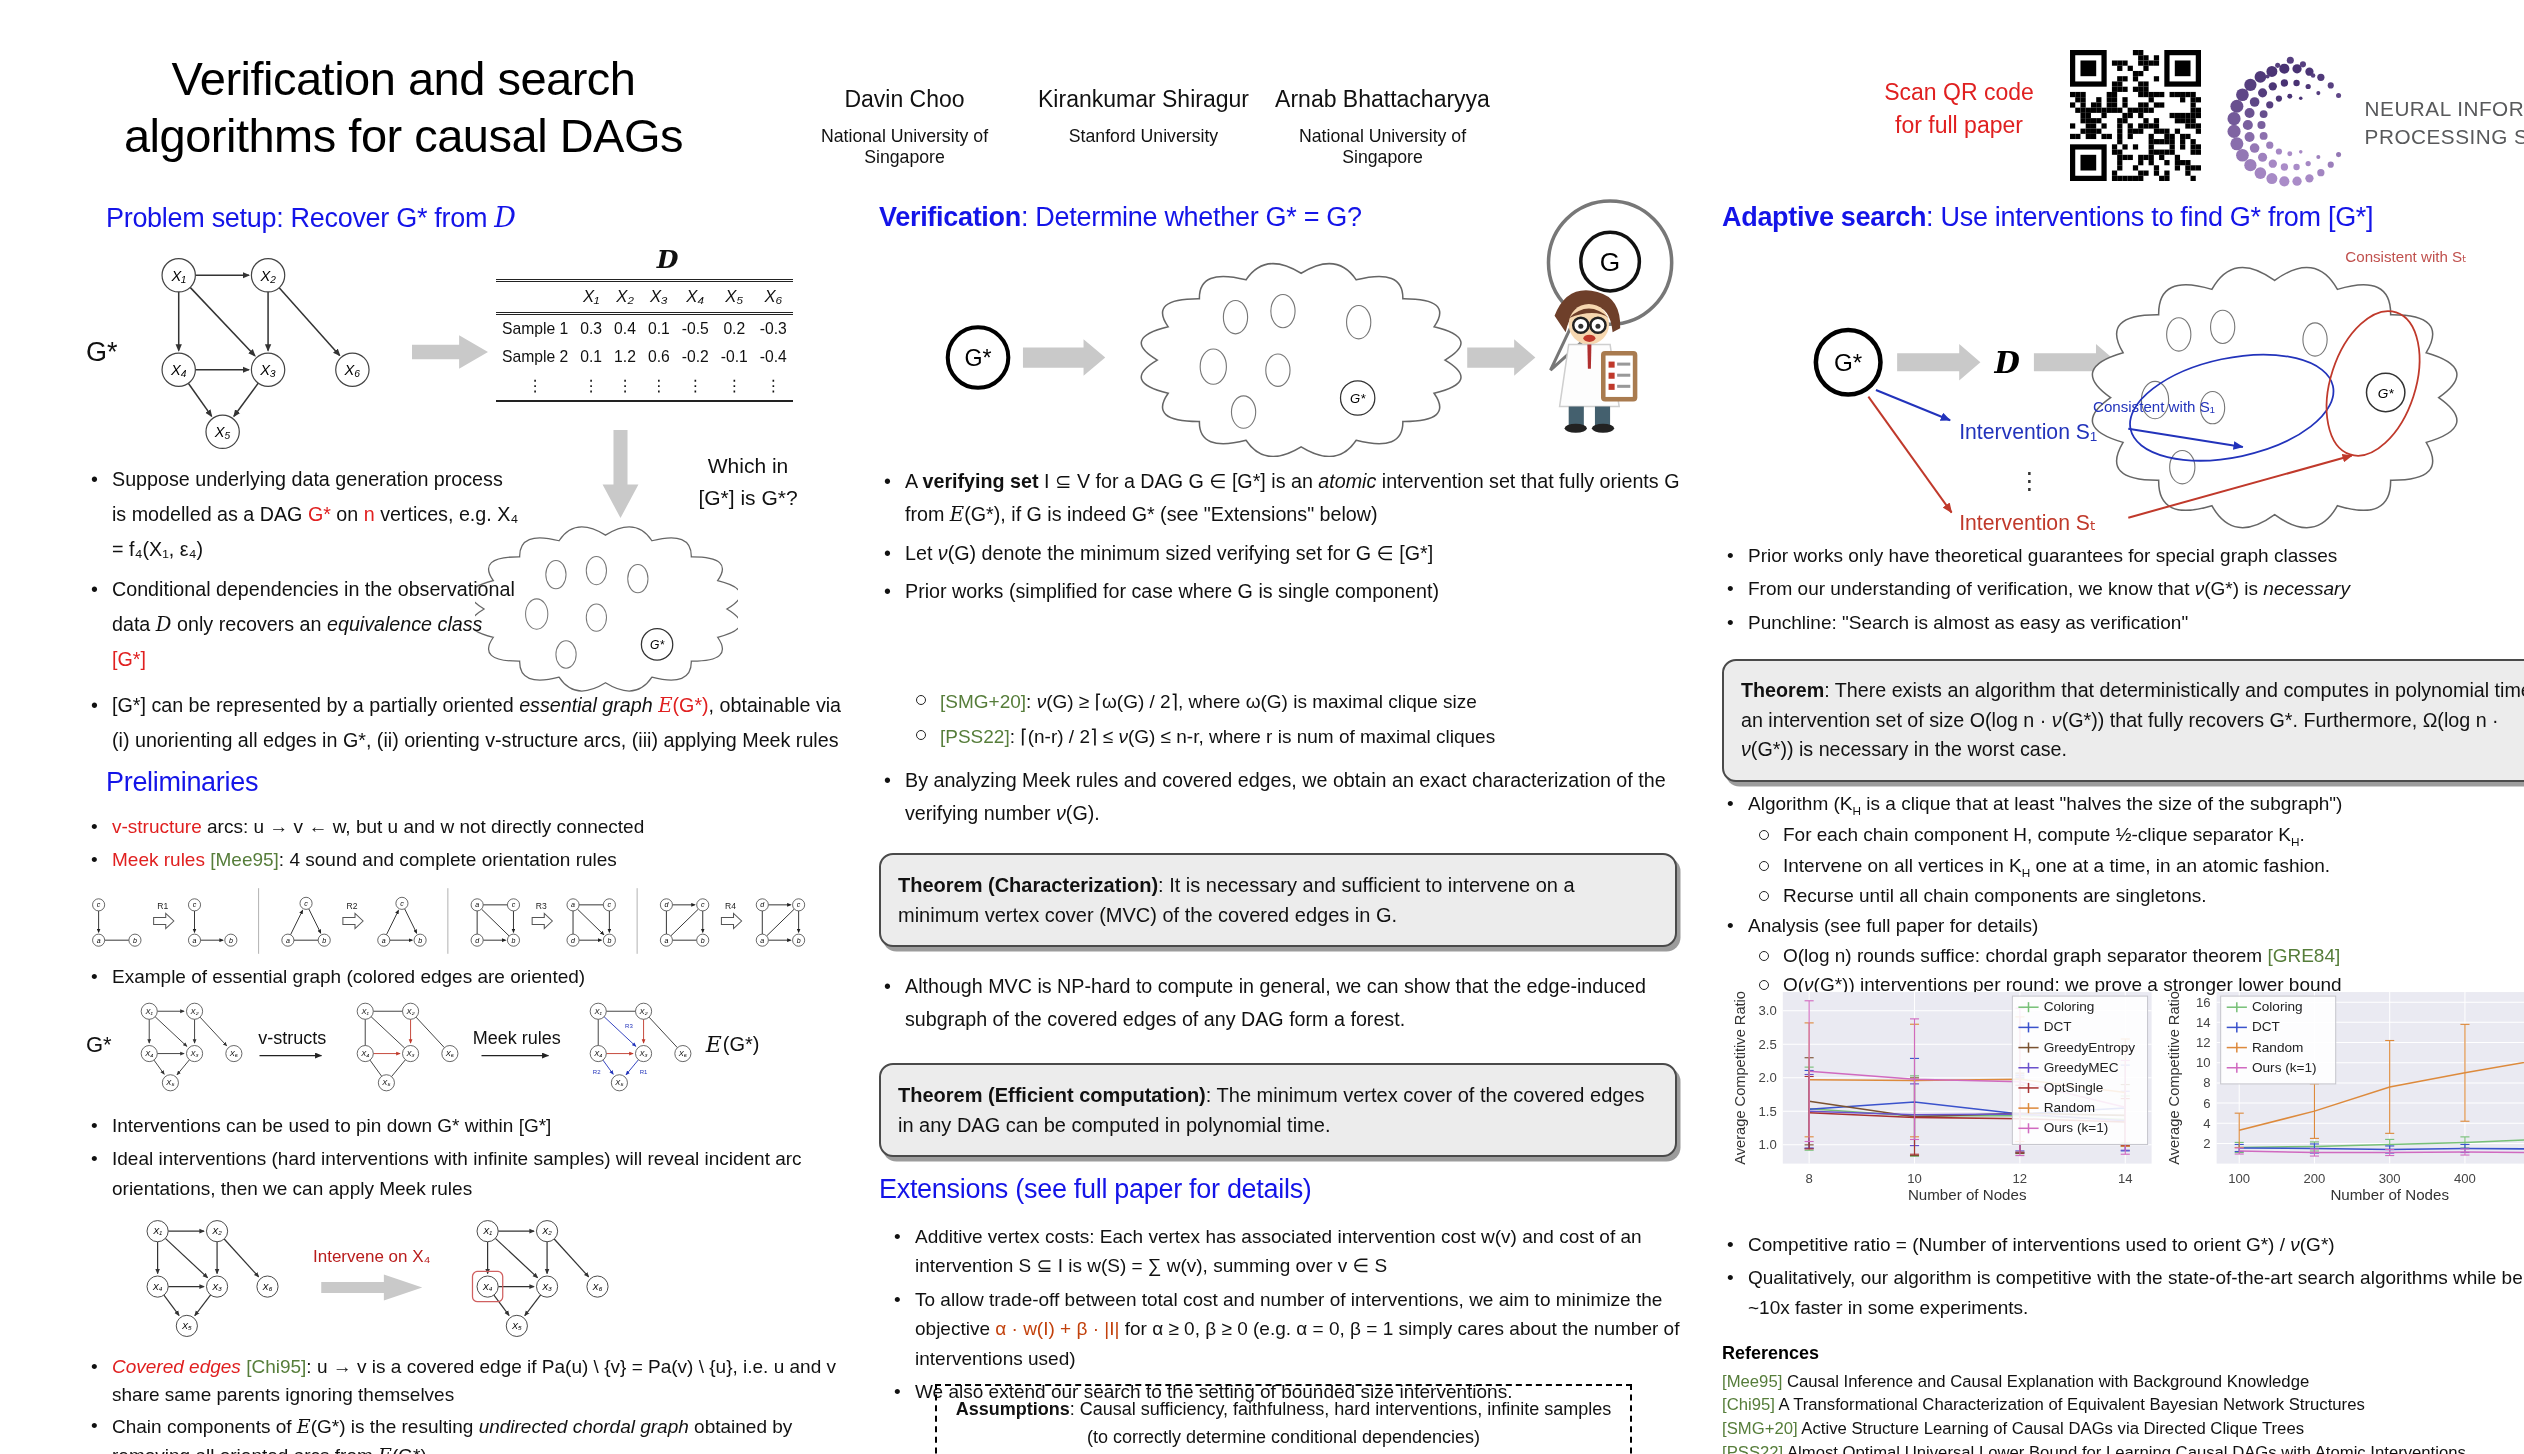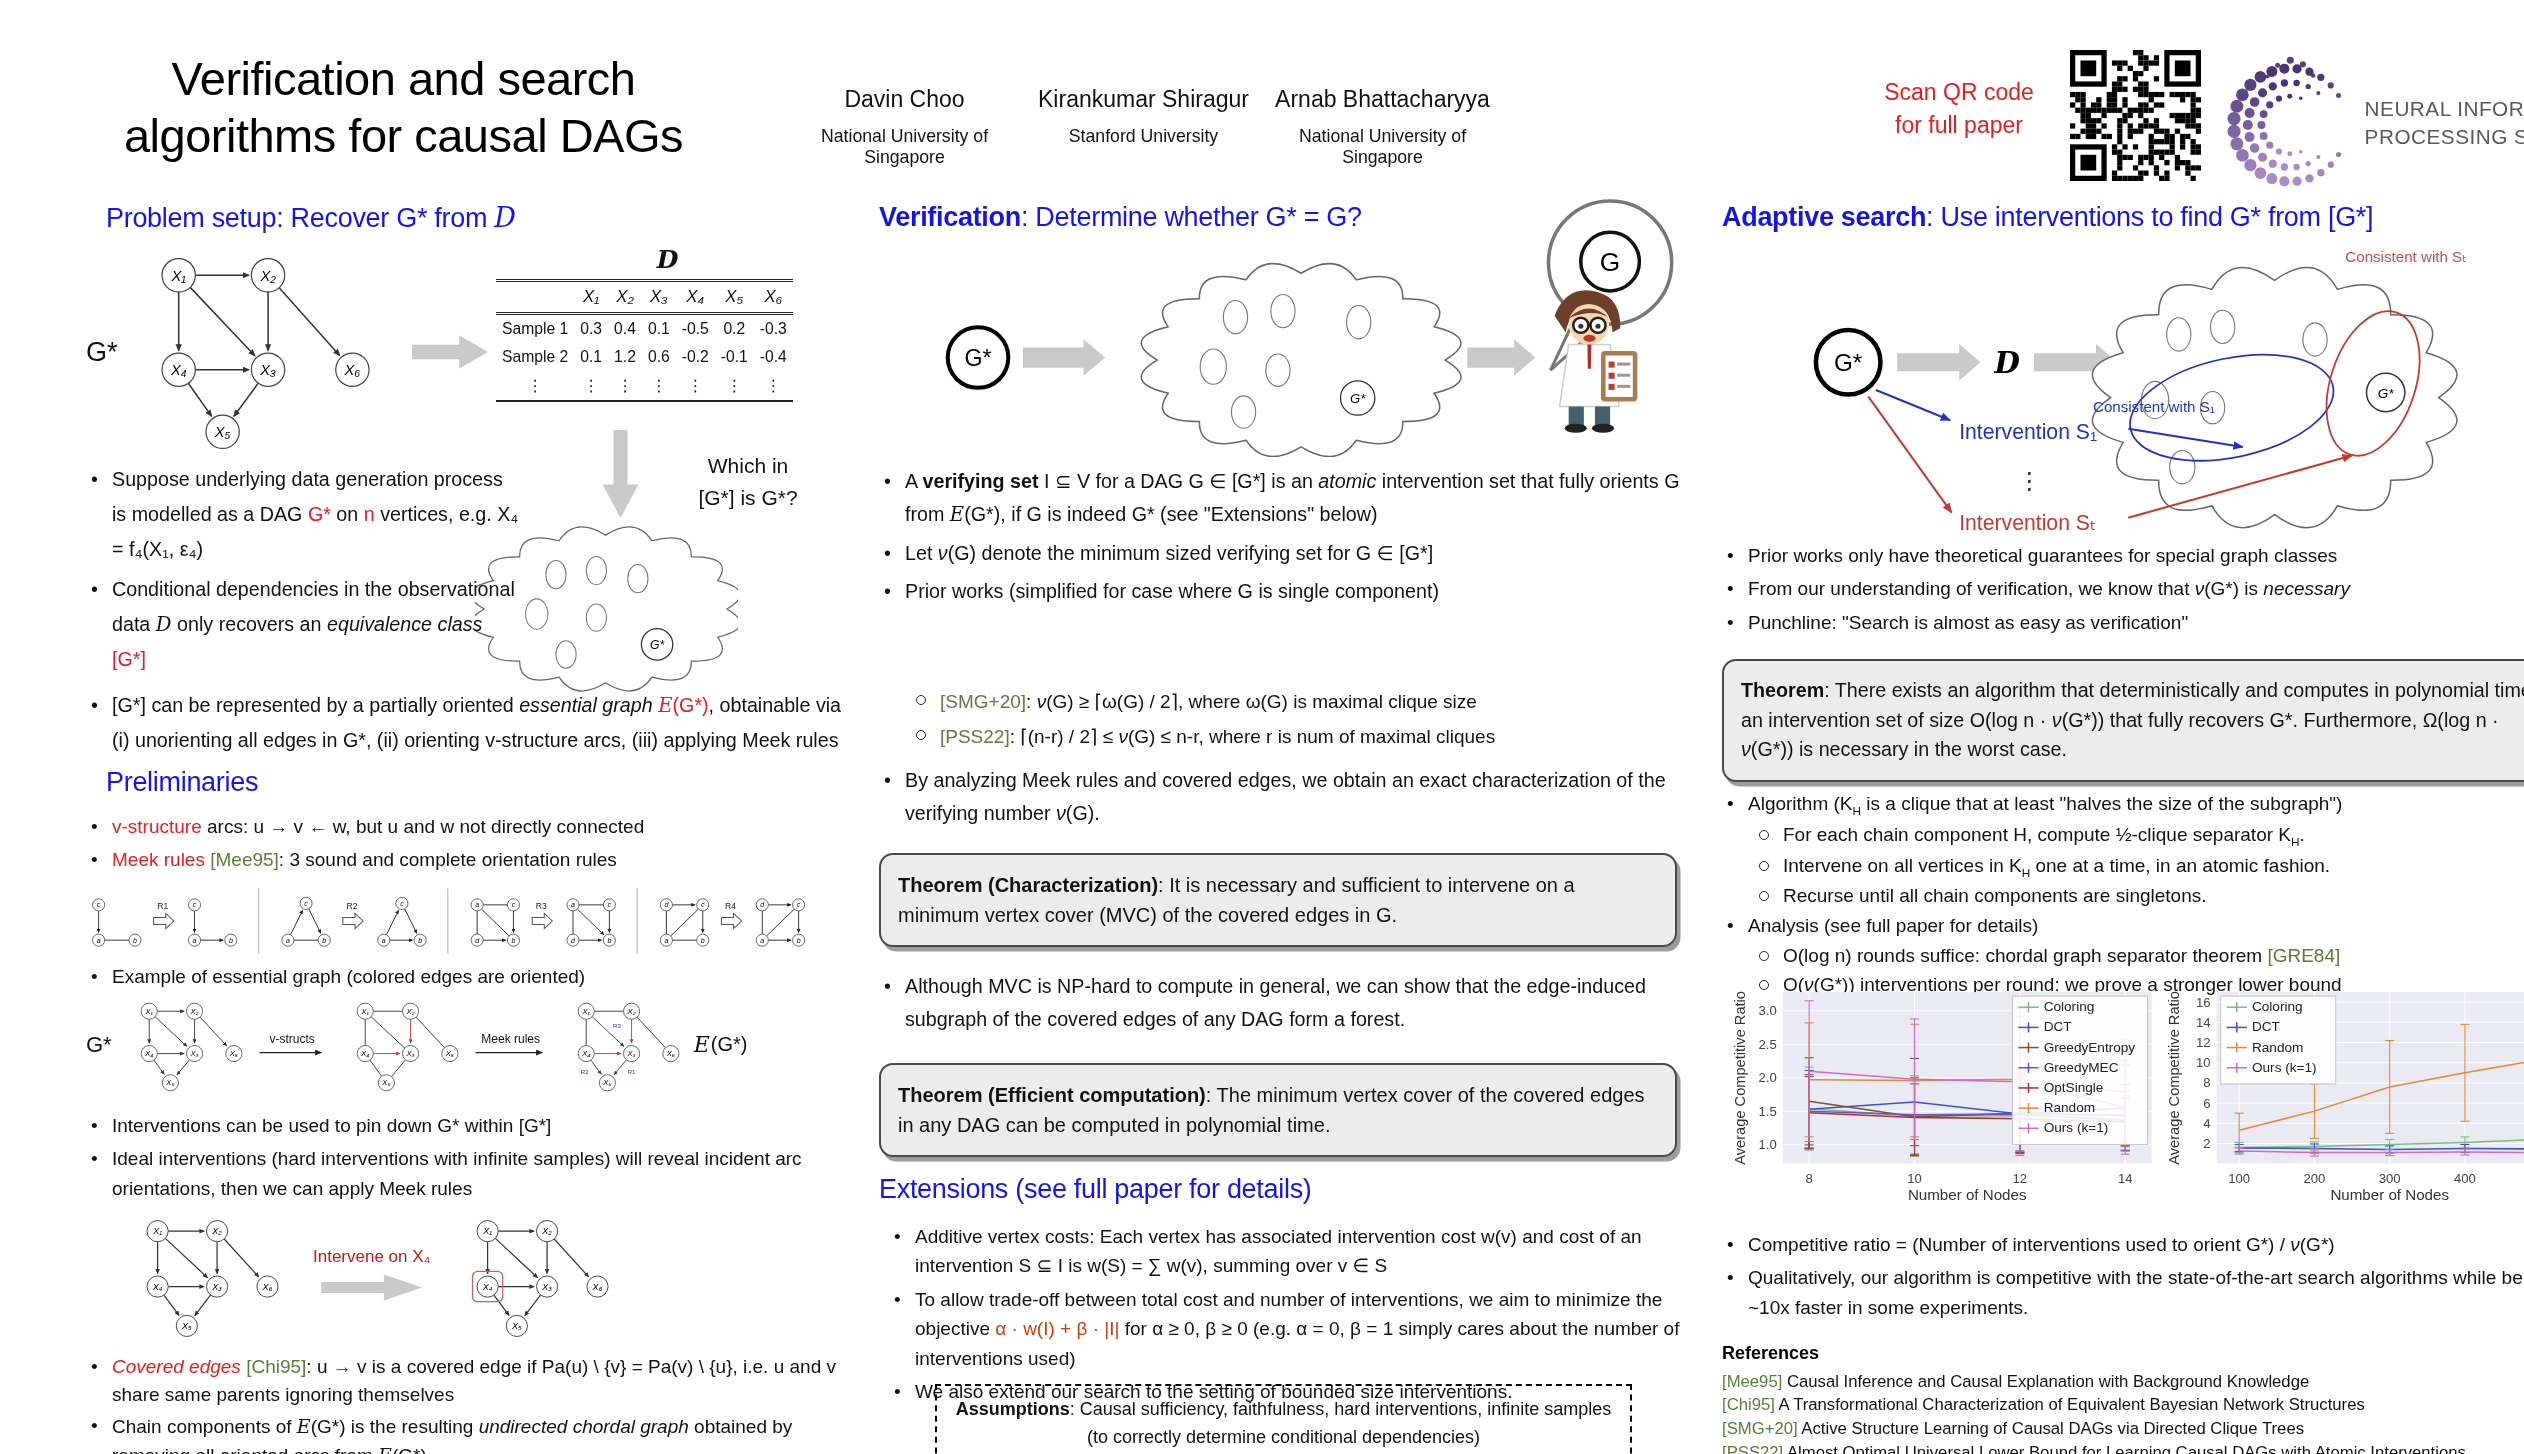--- a/index.html
+++ b/index.html
@@ -63,21 +63,21 @@
   
   table.dtable{border-collapse:collapse;font-size:15.7px;margin-top:5px;}
   table.dtable th{font-style:italic;font-weight:400;font-size:16.7px;}
   table.dtable th,table.dtable td{padding:5px 6px;text-align:center;white-space:nowrap;}
   table.dtable thead tr{border-top:3.5px double #222;border-bottom:3.5px double #222;}
   table.dtable tbody tr:last-child{border-bottom:2.5px solid #222;}
   .dhead{font-family:"DejaVu Serif",serif;font-style:italic;font-weight:bold;font-size:25px;text-align:center;}
 
   .rowflex{display:flex;align-items:center;}
   .arrcol{display:flex;flex-direction:column;align-items:center;}
-  .arrlbl{font-size:12px;margin-bottom:1px;white-space:nowrap;}
+  .arrlbl{font-size:18px;margin-bottom:1px;white-space:nowrap;}
   .glabel{font-size:23px;white-space:nowrap;}
   .refs{font-size:16.7px;line-height:1.42;}
   .refs .rt{font-weight:bold;font-size:18px;margin-bottom:3px;color:#000;}
   svg text{font-family:"Liberation Sans","DejaVu Sans",sans-serif;}
 </style>
 </head>
 <body>
 
 <div class="poster">
 
@@ -503,21 +503,21 @@
       <li><span>Conditional dependencies in the observational data </span><span class="scr">D</span><span> only recovers an </span><span class="it">equivalence class</span><span> </span><span class="c-red">[G*]</span></li>
     </ul>
     <ul class="blt lh-air abs" style="left:0;top:486px;width:757px">
       <li><span>[G*] can be represented by a partially oriented </span><span class="it">essential graph</span><span> </span><span class="c-red scr">E</span><span class="c-red">(G*)</span><span>, obtainable via (i) unorienting all edges in G*, (ii) orienting v-structure arcs, (iii) applying Meek rules</span></li>
     </ul>
 
     <h2 class="abs" style="left:20px;top:565px">Preliminaries</h2>
 
     <ul class="blt tight abs" style="left:0;top:610px;width:757px">
       <li><span class="c-red">v-structure</span><span> arcs: u → v ← w, but u and w not directly connected</span></li>
-      <li><span class="c-red">Meek rules</span><span> </span><span class="c-green">[Mee95]</span><span>: 3 sound and complete orientation rules</span></li>
+      <li><span class="c-red">Meek rules</span><span> </span><span class="c-green">[Mee95]</span><span>: 4 sound and complete orientation rules</span></li>
     </ul>
 
     <svg class="abs" style="left:0;top:681px" width="752" height="76" id="meek-row" viewBox="0 0 1490 150">
         <defs>
           <marker id="mk-meek" markerWidth="9" markerHeight="8" refX="9" refY="5" orient="auto" markerUnits="userSpaceOnUse" viewBox="0 0 12 10">
             <path d="M0,0L12,5L0,10z" fill="#222"></path>
           </marker>
         </defs>
         <g transform="translate(0,18)">
           <line x1="25" y1="37" x2="25" y2="79" stroke="#222" stroke-width="1.8" marker-end="url(#mk-meek)"></line>

